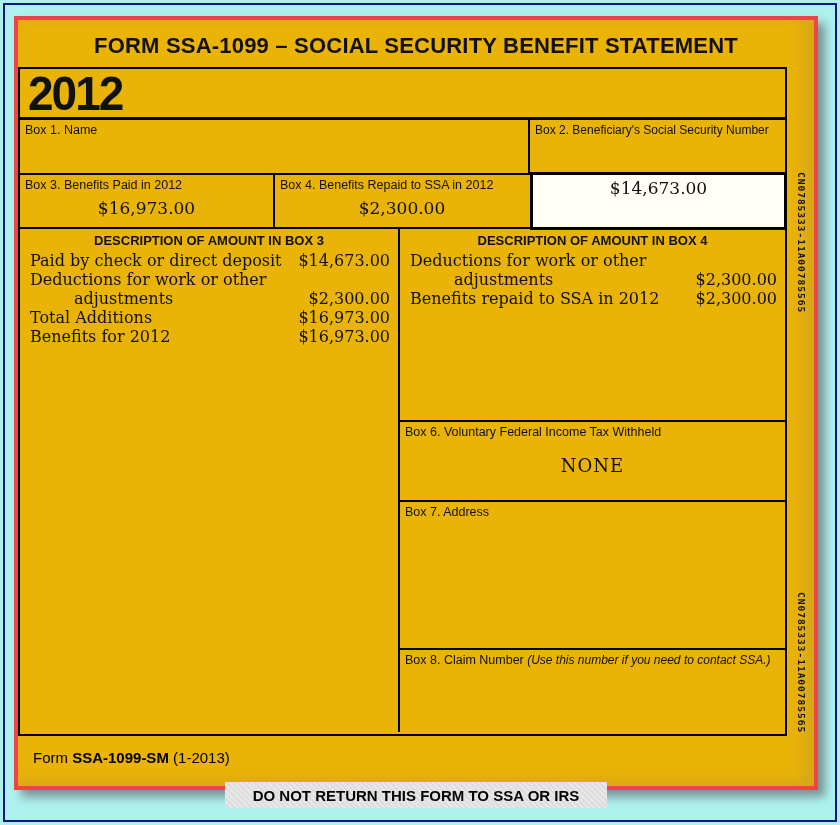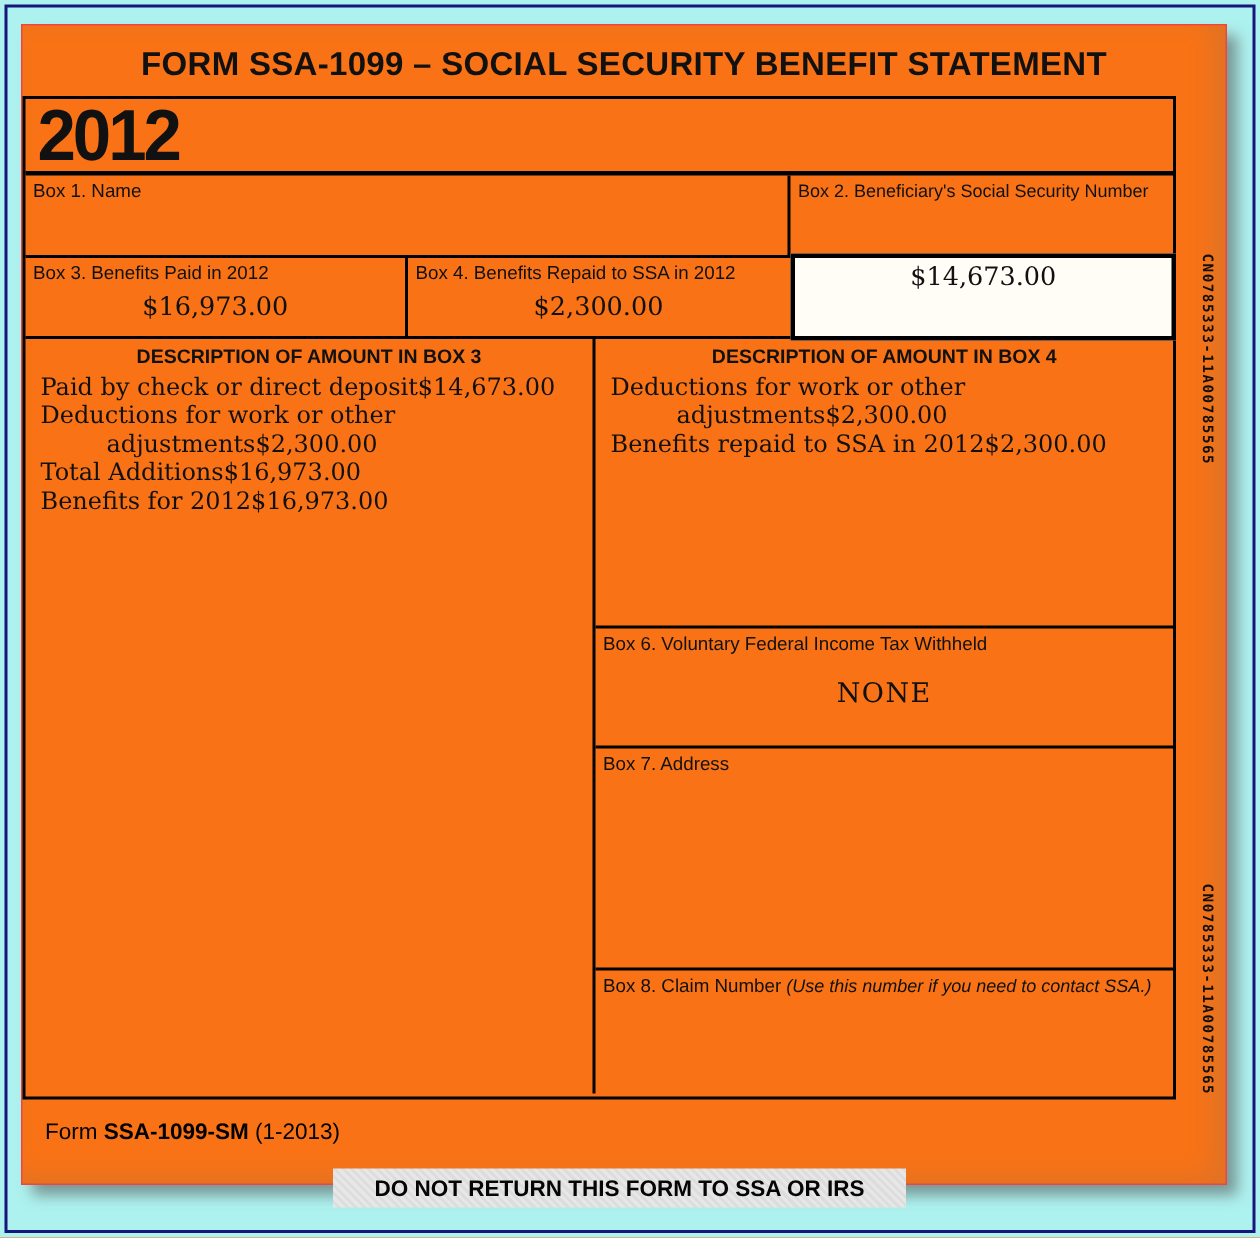--- a/index.html
+++ b/index.html
@@ -11,22 +11,22 @@
   }
   .screen { position:absolute; inset:0; }
   .page-frame {
     position:absolute; inset:3px;
     border:2px solid #16167c;
     pointer-events:none;
   }
   .paper {
     position:absolute; left:14px; top:16px;
     width:804px; height:774px;
-    background:#f97316;
-    border:1px solid #ef4444;
+    background:#eab308;
+    border:4px solid #ef4444;
     box-shadow:7px 7px 9px rgba(75,75,75,0.55), inset -9px -4px 16px rgba(110,110,110,0.18);
   }
   .page-title {
     position:absolute; top:13px; left:0; width:100%;
     text-align:center;
     font-weight:bold; font-size:22px; letter-spacing:0.2px;
     color:#111;
   }
   .form-box {
     position:absolute; left:0; top:47px;
@@ -65,21 +65,21 @@
   }
   
   .desc-area { display:flex; height:503px; }
   .desc-left { width:380px; border-right:2px solid #000; }
   .right-col { flex:1; display:flex; flex-direction:column; }
   .desc-header {
     font-weight:bold; font-size:13px; text-align:center;
     padding-top:4px; margin-bottom:3px;
   }
   .desc-rows { padding:0 8px 0 10px; font-family:"DejaVu Serif", serif; font-size:16px; line-height:19px; }
-  .desc-row { display:flex; justify-content:flex-start; }
+  .desc-row { display:flex; justify-content:space-between; }
   .desc-row .indent { padding-left:44px; }
   .desc-amount { text-align:right; }
   .cell-desc4 { height:193px; border-bottom:2px solid #000; }
   .cell-box6 { height:80px; border-bottom:2px solid #000; }
   .cell-box7 { height:148px; border-bottom:2px solid #000; }
   .cell-box8 { flex:1; }
   .none-value {
     text-align:center; margin-top:13px;
     font-family:"DejaVu Serif", serif; font-size:18px; letter-spacing:1px;
   }

